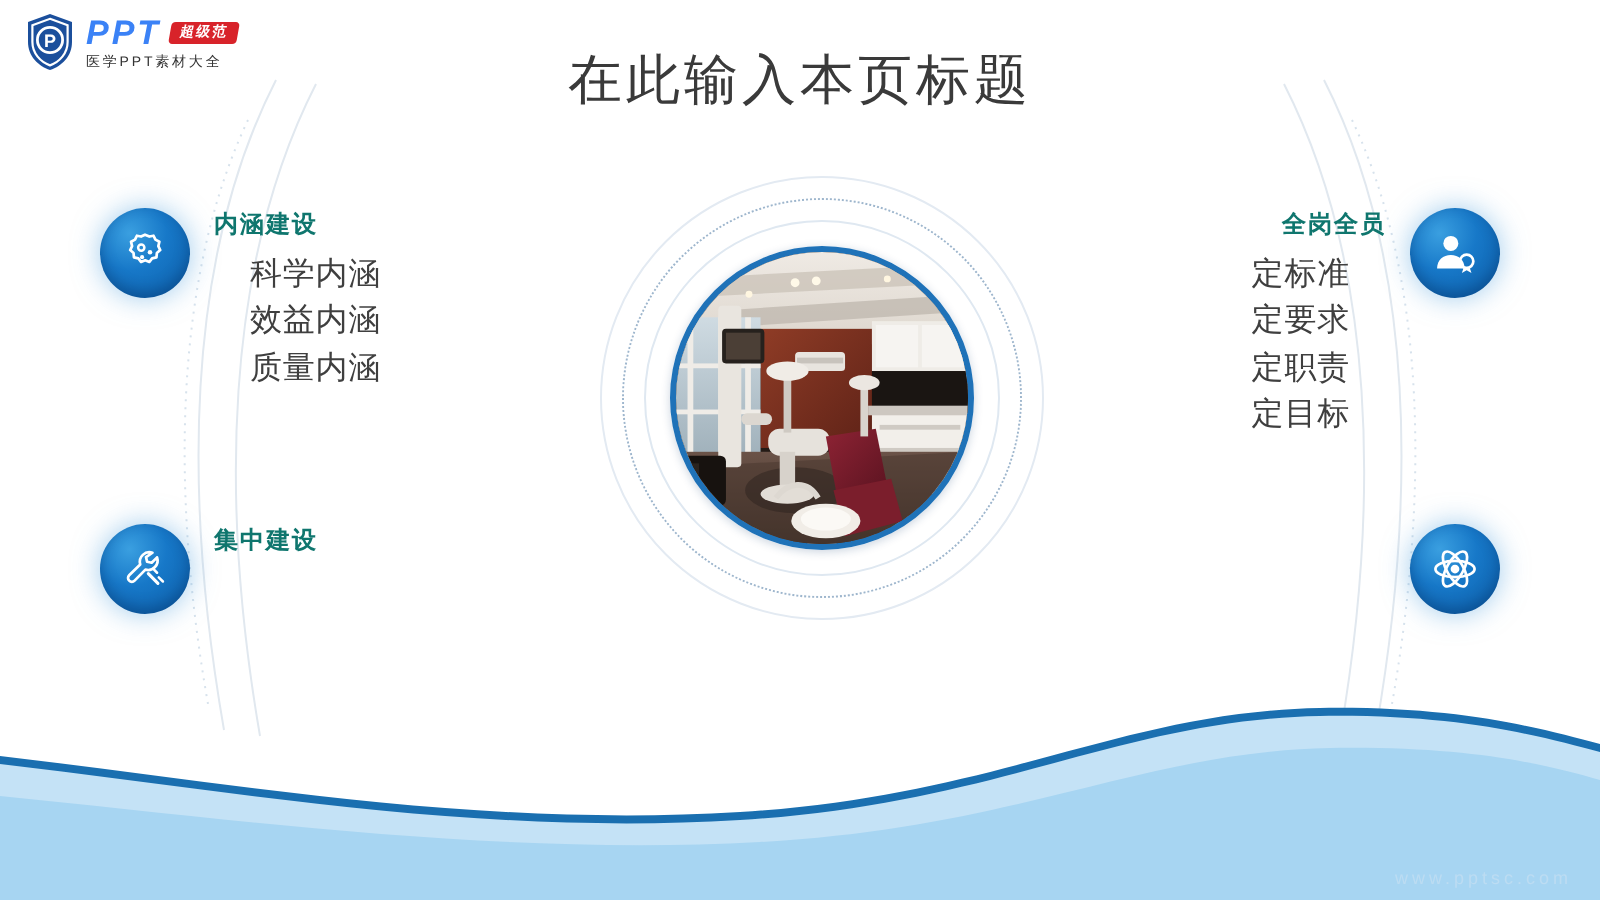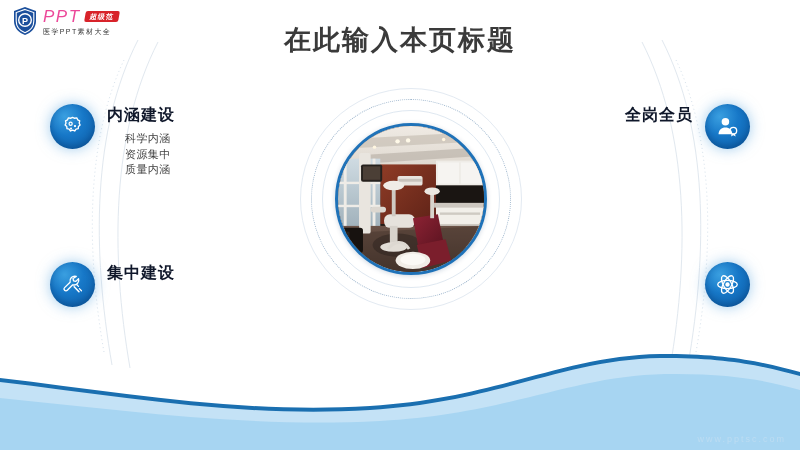--- a/index.html
+++ b/index.html
@@ -10,36 +10,36 @@
     position:relative;
   }
 
   
   #logo { position:absolute; left:12px; top:6px; display:flex; align-items:center; gap:5px; }
   #logo .shield { width:26px; height:30px; position:relative; }
   #logo .shield svg { display:block; }
   #logo .wordmark { display:flex; flex-direction:column; line-height:1; }
   #logo .row1 { display:flex; align-items:center; gap:4px; }
   #logo .ppt {
-    font-size:17px; font-weight:normal; font-style:italic;
-    color:#ec4899; letter-spacing:1.5px;text-align:center;
+    font-size:17px; font-weight:bold; font-style:italic;
+    color:#3b82f6; letter-spacing:1.5px;text-align:center;
   }
   #logo .badge {
     background:#d8232a; color:#fff; font-size:7px; font-weight:bold;
     padding:2px 5px 2px 5px; border-radius:2px; letter-spacing:1px;
     transform:skewX(-10deg);
   }
   #logo .sub {
     font-size:7px; color:#333; letter-spacing:1.4px; margin-top:3px;
   }
 
   
   #page-title {
     position:absolute; left:0; right:0; top:22px;
-    text-align:center; font-size:27px; font-weight:bold;
+    text-align:center; font-size:27px; font-weight:normal;
     color:#3a3a3a; letter-spacing:2px;
   }
 
   
   #decor { position:absolute; inset:0; width:800px; height:450px; pointer-events:none; }
 
   
   #medallion {
     position:absolute; left:300px; top:88px; width:222px; height:222px;
   }
@@ -76,26 +76,26 @@
     box-shadow:0 0 14px rgba(80,160,220,.55), inset 0 -3px 7px rgba(0,40,90,.35);
     display:flex; align-items:center; justify-content:center;
     position:relative; z-index:3;
   }
   .icon-badge svg { display:block; }
 
   .block .txt { padding:0 0 0 12px; }
   .block.right .txt { padding:0 12px 0 0; text-align:right; }
 
   .blk-title {
-    font-size:16px; font-weight:bold; color:#0f172a;
+    font-size:12px; font-weight:bold; color:#0f766e;
     letter-spacing:1px; line-height:1.1; margin-top:2px;
   }
   .blk-list { margin-top:7px; }
   .blk-list div {
-    font-size:11px; color:#3f3f3f; line-height:1.45; letter-spacing:.4px;
+    font-size:16px; color:#3f3f3f; line-height:1.45; letter-spacing:.4px;
   }
   .block.left .blk-list { padding-left:18px; }
   .block.right .blk-list { padding-right:18px; }
 
   #block-tl { left:50px;  top:104px; }
   #block-bl { left:50px;  top:262px;justify-content:space-between; }
   #block-tr { right:50px; top:104px; }
   #block-br { right:50px; top:262px; }
 
   
@@ -243,21 +243,21 @@
       <path d="M12 3.2 l2.1 .9 2-.4 .9 1.9 1.9 1 -.5 2.1 .9 1.9 -1.6 1.4 -.2 2.1 -2.1 .5 -1.3 1.7 -2-.8 -2 .8 -1.3-1.7 -2.1-.5 -.2-2.1 -1.6-1.4 .9-1.9 -.5-2.1 1.9-1 .9-1.9 2 .4 Z" fill="none" stroke="#ffffff" stroke-width="1.3" stroke-linejoin="round"></path>
       <circle cx="10.2" cy="9.4" r="1.5" fill="none" stroke="#ffffff" stroke-width="1.2"></circle>
       <circle cx="14.4" cy="11.6" r="1.1" fill="#ffffff"></circle>
       <circle cx="10.6" cy="14" r="1" fill="#ffffff"></circle>
     </svg>
   </div>
   <div class="txt">
     <div class="blk-title">内涵建设</div>
     <div class="blk-list">
       <div>科学内涵</div>
-      <div>资源集中</div>
+      <div>效益内涵</div>
       <div>质量内涵</div>
     </div>
   </div>
 </div>
 
 <div class="block left" id="block-bl">
   <div class="icon-badge">
     <svg width="25" height="25" viewBox="0 0 24 24">
       <path d="M15.6 4.2 a4.6 4.6 0 0 0 -5.9 5.6 L4.4 15 a1.8 1.8 0 0 0 2.6 2.6 l5.2-5.3 a4.6 4.6 0 0 0 5.6-5.9 l-2.6 2.6 -2.2-.5 -.5-2.2 Z" fill="none" stroke="#ffffff" stroke-width="1.3" stroke-linejoin="round"></path>
       <path d="M13.6 14.2 l4.6 4.7" fill="none" stroke="#ffffff" stroke-width="1.5" stroke-linecap="round"></path>
@@ -273,20 +273,26 @@
   <div class="icon-badge">
     <svg width="25" height="25" viewBox="0 0 24 24">
       <circle cx="10" cy="7.4" r="3.6" fill="#ffffff"></circle>
       <path d="M3.4 19.4 c0-3.9 2.9-6.4 6.6-6.4 s6.6 2.5 6.6 6.4 Z" fill="#ffffff"></path>
       <circle cx="17.6" cy="16" r="3.2" fill="none" stroke="#ffffff" stroke-width="1.3"></circle>
       <path d="M16.3 18.6 l-1 3 2.3-1.3 2.3 1.3 -1-3" fill="#ffffff"></path>
     </svg>
   </div>
   <div class="txt">
     <div class="blk-title">全岗全员</div>
+    <div class="blk-list">
+      <div>定标准</div>
+      <div>定要求</div>
+      <div>定职责</div>
+      <div>定目标</div>
+    </div>
   </div>
 </div>
 
 <div class="block right" id="block-br">
   <div class="icon-badge">
     <svg width="25" height="25" viewBox="0 0 24 24">
       <g fill="none" stroke="#ffffff" stroke-width="1.3">
         <ellipse cx="12" cy="12" rx="9.4" ry="3.9"></ellipse>
         <ellipse cx="12" cy="12" rx="9.4" ry="3.9" transform="rotate(60 12 12)"></ellipse>
         <ellipse cx="12" cy="12" rx="9.4" ry="3.9" transform="rotate(120 12 12)"></ellipse>

